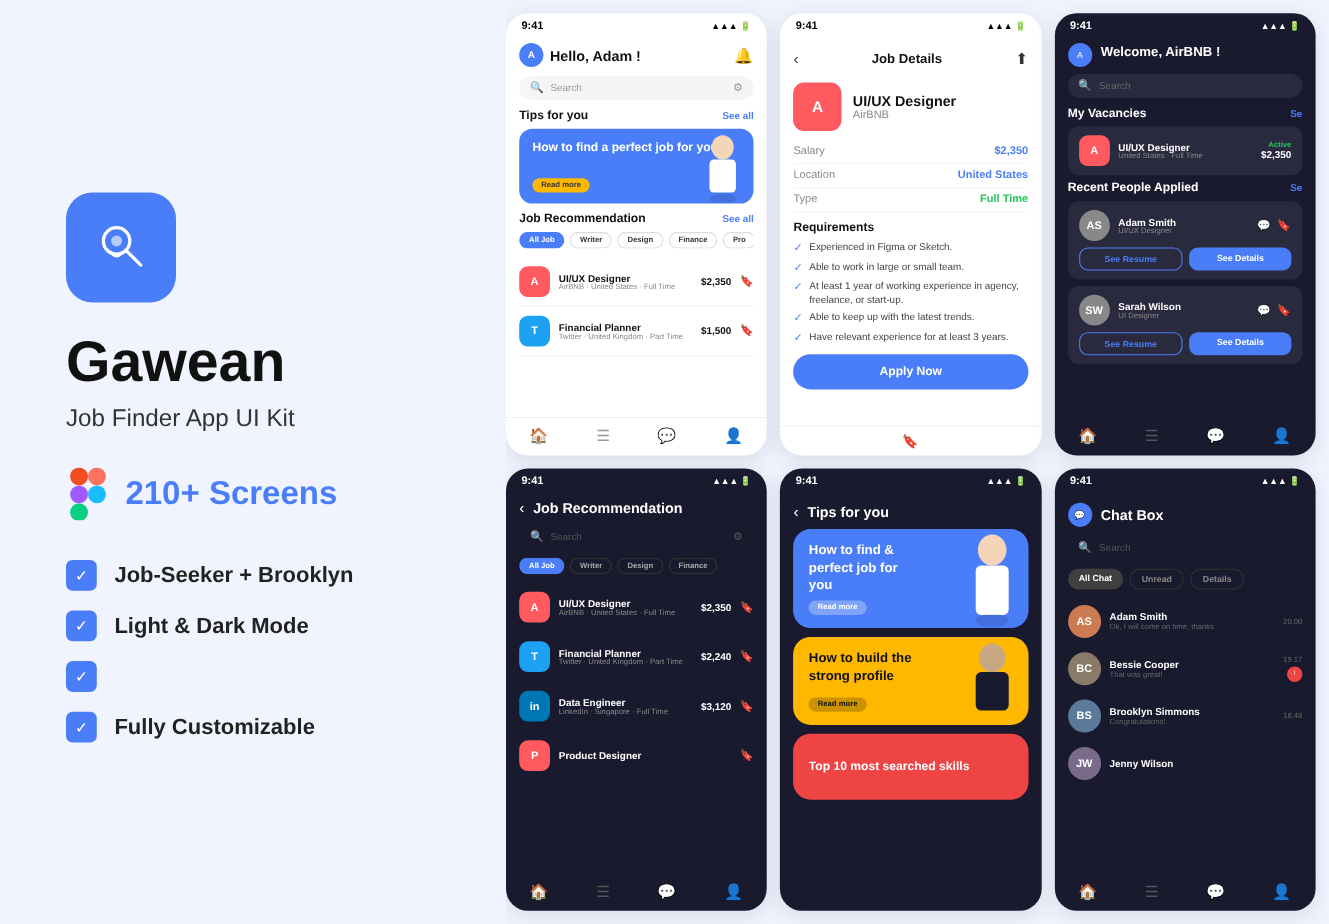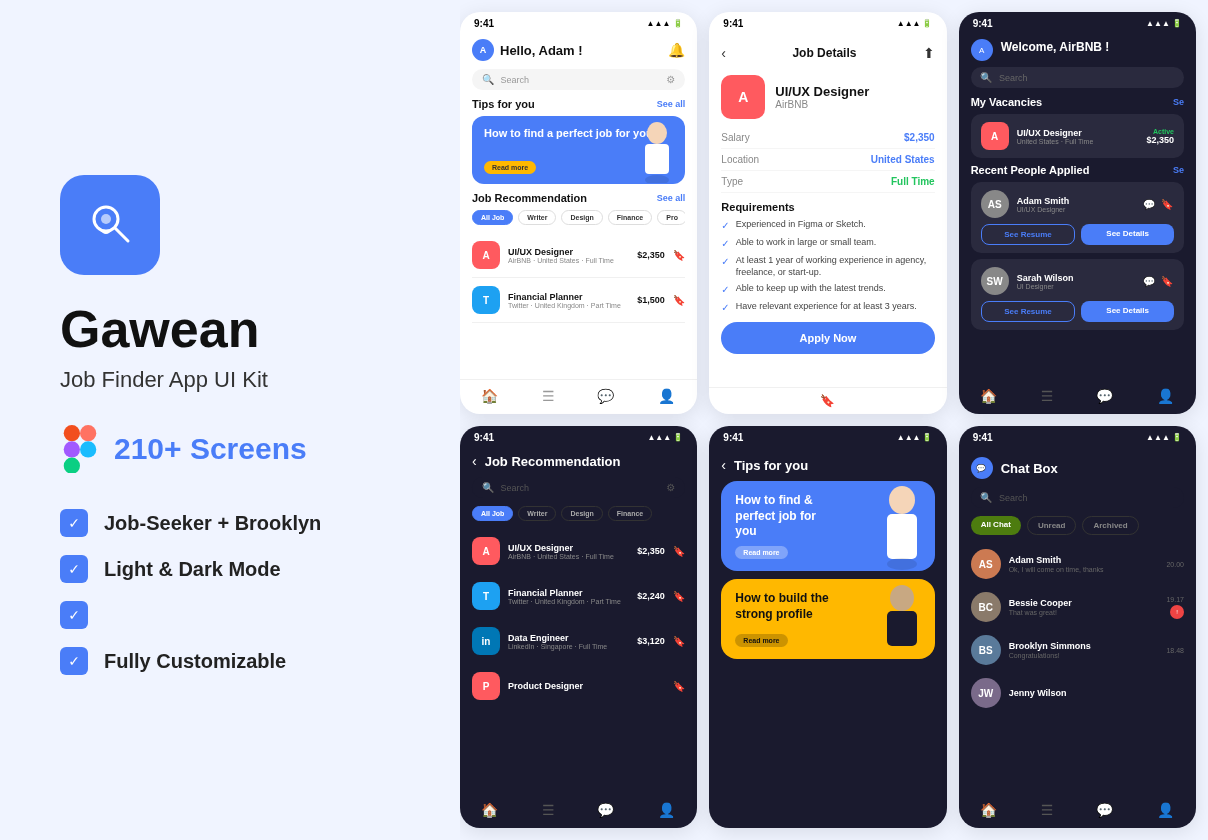--- a/index.html
+++ b/index.html
@@ -477,21 +477,21 @@
       margin-bottom: 8px;
     }
     .chat-search span { font-size: 9px; color: #555; }
     .chat-filter-chips { display: flex; gap: 6px; margin-bottom: 8px; }
     .chat-chip {
       padding: 4px 10px;
       border-radius: 12px;
       font-size: 8px;
       font-weight: 600;
     }
-    .chat-chip.active { background: #4d7c0f; color: white; }
+    .chat-chip.active { background: #404040; color: white; }
     .chat-chip.inactive { border: 1px solid #333; color: #888; }
 
     .chat-item {
       display: flex;
       align-items: center;
       gap: 8px;
       padding: 6px 0;
       border-bottom: 1px solid #1a1a2e;
     }
     .chat-avatar {
@@ -879,20 +879,23 @@
       <div class="tip-card-yellow">
         <span class="tip-card-title" style="color:#111">How to build the strong profile</span>
         <span style="background:rgba(0,0,0,0.2);border-radius:10px;padding:3px 8px;font-size:7px;font-weight:600;width:fit-content;color:#111;display:inline-block">Read more</span>
         <div class="tip-person-img">
           <svg width="50" height="70" viewBox="0 0 50 70">
             <ellipse cx="25" cy="14" rx="12" ry="13" fill="#c8a882"></ellipse>
             <rect x="10" y="27" width="30" height="35" rx="5" fill="#1a1a2e"></rect>
           </svg>
         </div>
       </div>
+      <div style="background:#EF4444;border-radius:16px;padding:10px 14px;margin-top:8px;height:60px;display:flex;align-items:center">
+        <span style="font-size:11px;font-weight:700;color:white">Top 10 most searched skills</span>
+      </div>
     </div>
   </div>
 
   <div class="mockup-card screen6 dark">
     <div class="status-bar" style="color:white">
       <span class="time">9:41</span>
       <div class="status-icons" style="color:white">
         <span>▲▲▲ 🔋</span>
       </div>
     </div>
@@ -901,21 +904,21 @@
         <div class="chat-header-icon">💬</div>
         <span class="chat-title">Chat Box</span>
       </div>
       <div class="chat-search">
         <span style="font-size:10px;color:#555">🔍</span>
         <span style="font-size:9px;color:#555">Search</span>
       </div>
       <div class="chat-filter-chips">
         <span class="chat-chip active">All Chat</span>
         <span class="chat-chip inactive">Unread</span>
-        <span class="chat-chip inactive">Archived</span>
+        <span class="chat-chip inactive">Details</span>
       </div>
       <div class="chat-item">
         <div class="chat-avatar" style="background:#cc7a52">AS</div>
         <div class="chat-info">
           <div class="chat-name">Adam Smith</div>
           <div class="chat-preview">Ok, I will come on time, thanks</div>
         </div>
         <div class="chat-meta">
           <div class="chat-time">20.00</div>
         </div>

